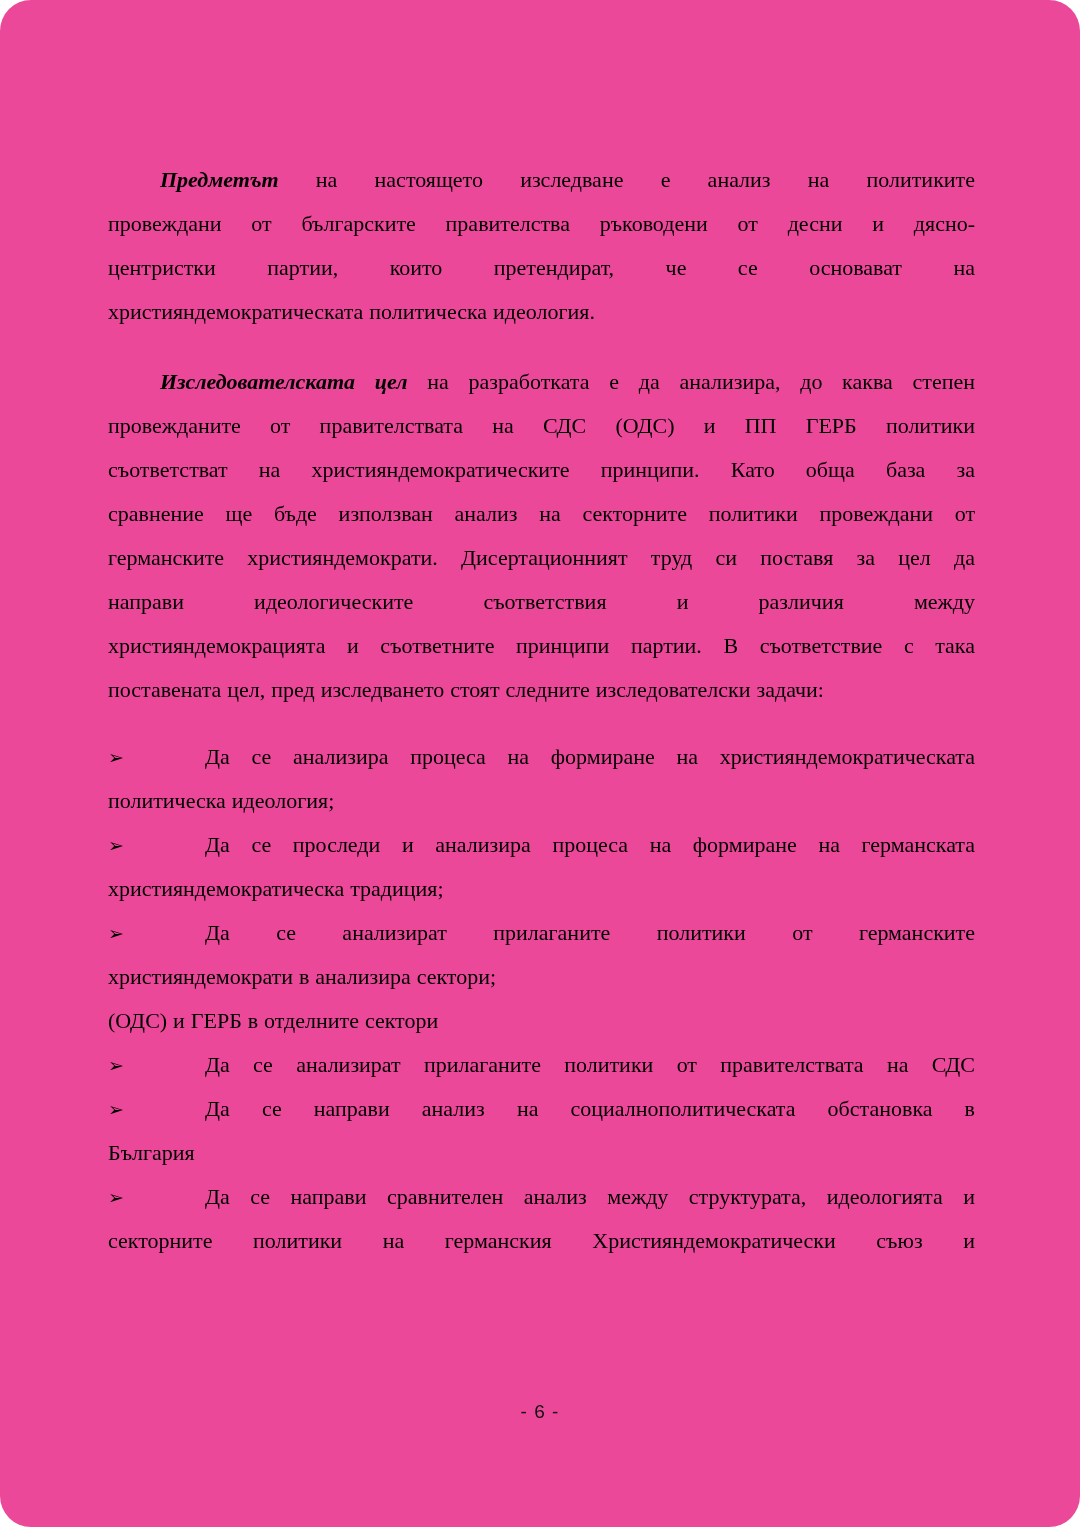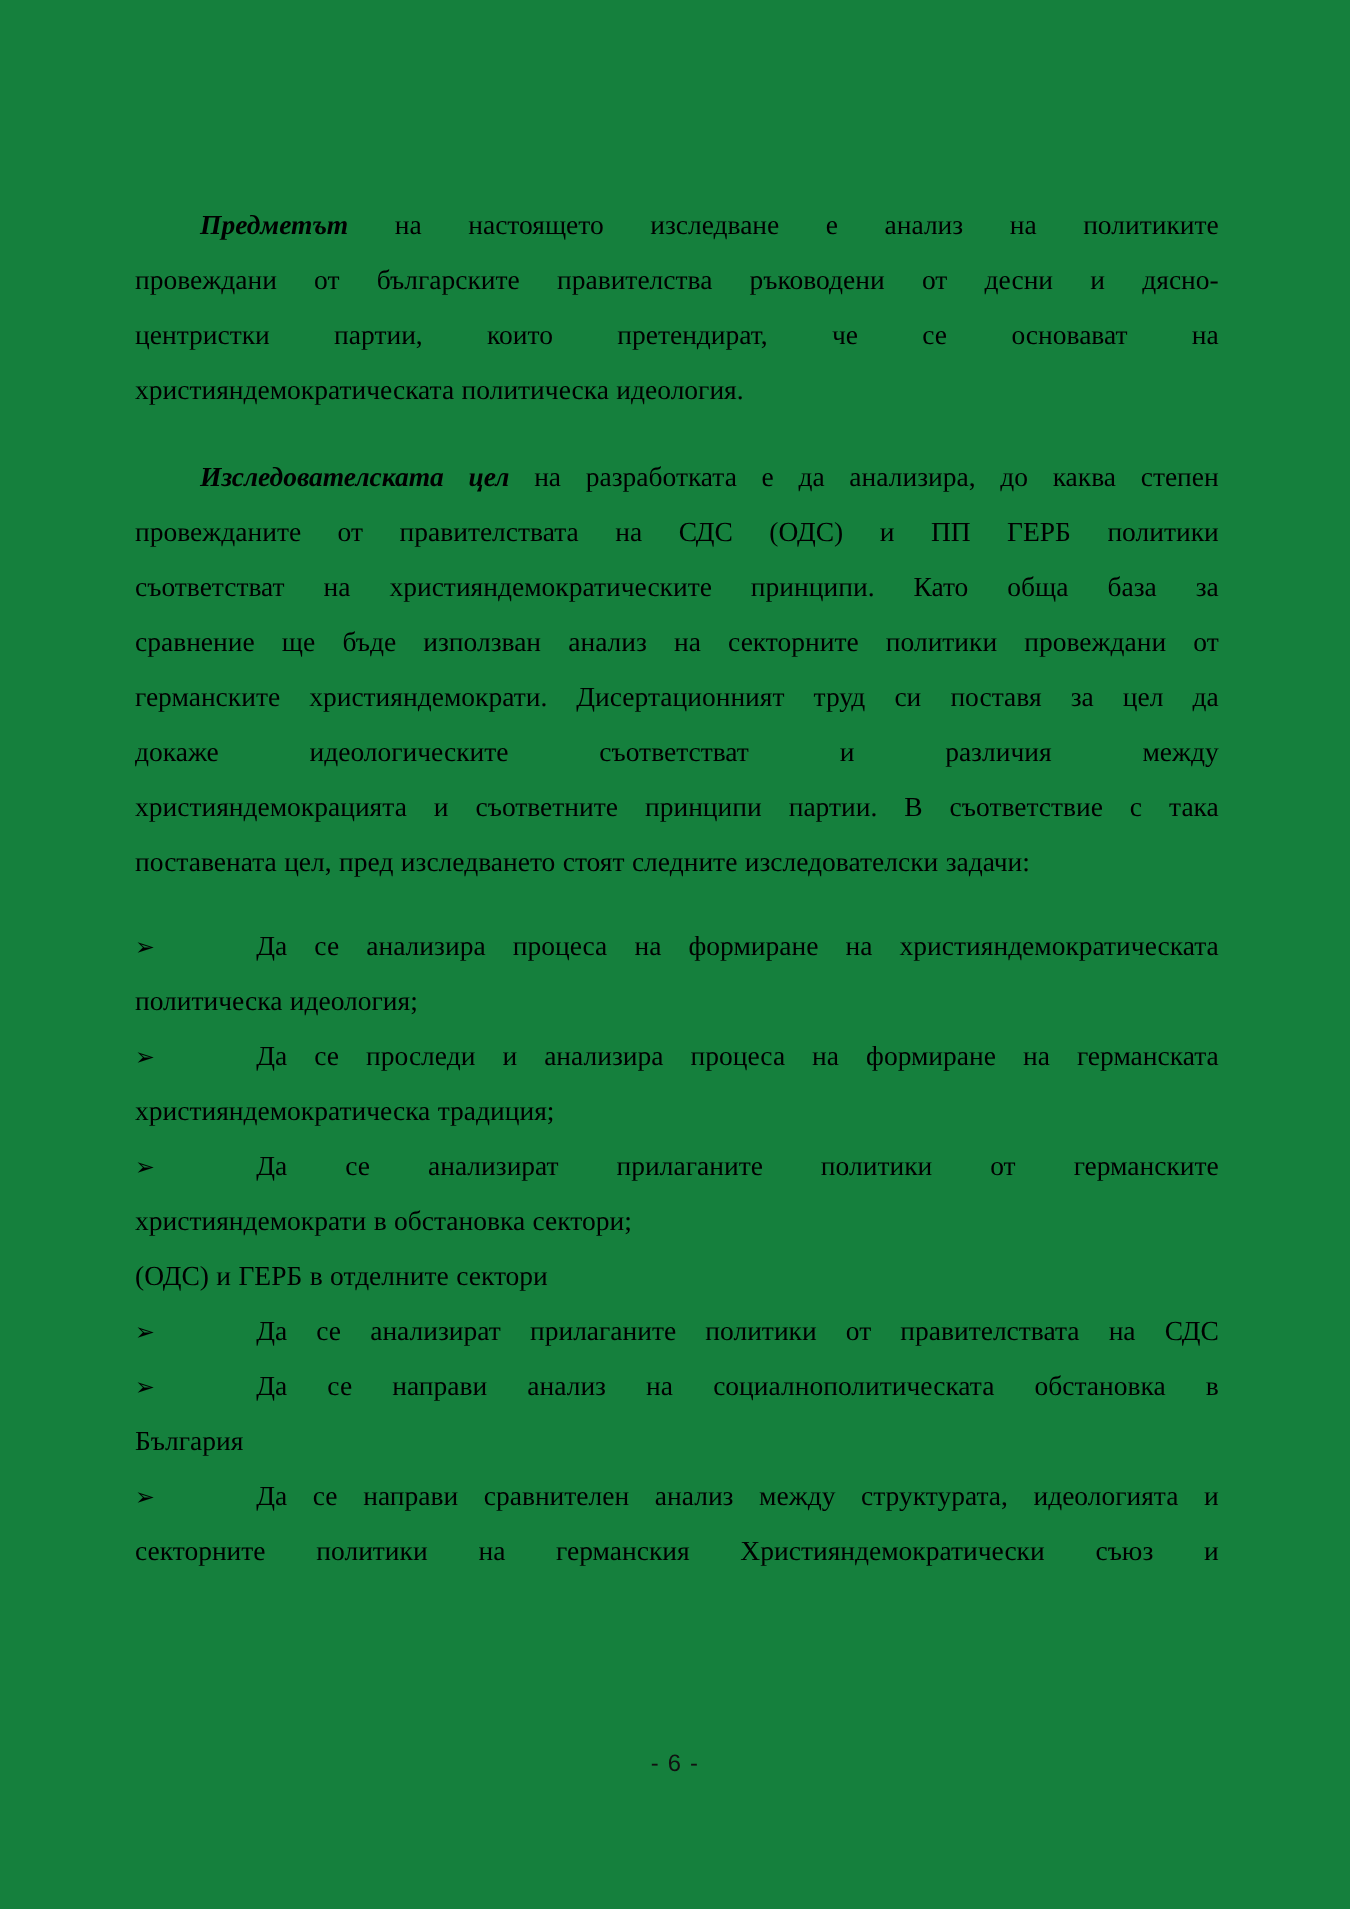--- a/index.html
+++ b/index.html
@@ -8,21 +8,22 @@
   body {
     background: #ffffff;
     color: #000000;
     font-family: "Liberation Serif", serif;
     position: relative;
     overflow: hidden;
   }
   .page {
     position: absolute;
     inset: 0;
-    background: #15803d;
+    background: #ec4899;
+    border-radius: 31px;
   }
   .doc-body {
     position: absolute;
     left: 108px;
     top: 158px;
     width: 867px;
   }
   .block { margin: 0; }
   
   .paragraph + .paragraph { margin-top: 26px; }
@@ -76,35 +77,35 @@
         <div class="line">провеждани от българските правителства ръководени от десни и дясно-</div>
         <div class="line">центристки партии, които претендират, че се основават на</div>
         <div class="line last">християндемократическата политическа идеология.</div>
       </div>
       <div class="block paragraph">
         <div class="line first-para"><span class="lead">Изследователската цел</span> на разработката е да анализира, до каква степен</div>
         <div class="line">провежданите от правителствата на СДС (ОДС) и ПП ГЕРБ политики</div>
         <div class="line">съответстват на християндемократическите принципи. Като обща база за</div>
         <div class="line">сравнение ще бъде използван анализ на секторните политики провеждани от</div>
         <div class="line">германските християндемократи. Дисертационният труд си поставя за цел да</div>
-        <div class="line">докаже идеологическите съответстват и различия между</div>
+        <div class="line">направи идеологическите съответствия и различия между</div>
         <div class="line">християндемокрацията и съответните принципи партии. В съответствие с така</div>
         <div class="line last">поставената цел, пред изследването стоят следните изследователски задачи:</div>
       </div>
       <div class="block bullet">
         <div class="line"><span class="marker">➢</span>Да се анализира процеса на формиране на християндемократическата</div>
         <div class="line last">политическа идеология;</div>
       </div>
       <div class="block bullet">
         <div class="line"><span class="marker">➢</span>Да се проследи и анализира процеса на формиране на германската</div>
         <div class="line last">християндемократическа традиция;</div>
       </div>
       <div class="block bullet">
         <div class="line"><span class="marker">➢</span>Да се анализират прилаганите политики от германските</div>
-        <div class="line last">християндемократи в обстановка сектори;</div>
+        <div class="line last">християндемократи в анализира сектори;</div>
       </div>
       <div class="block bullet">
         <div class="line last">(ОДС) и ГЕРБ в отделните сектори</div>
         <div class="line"><span class="marker">➢</span>Да се анализират прилаганите политики от правителствата на СДС</div>
       </div>
       <div class="block bullet">
         <div class="line"><span class="marker">➢</span>Да се направи анализ на социалнополитическата обстановка в</div>
         <div class="line last">България</div>
       </div>
       <div class="block bullet">

